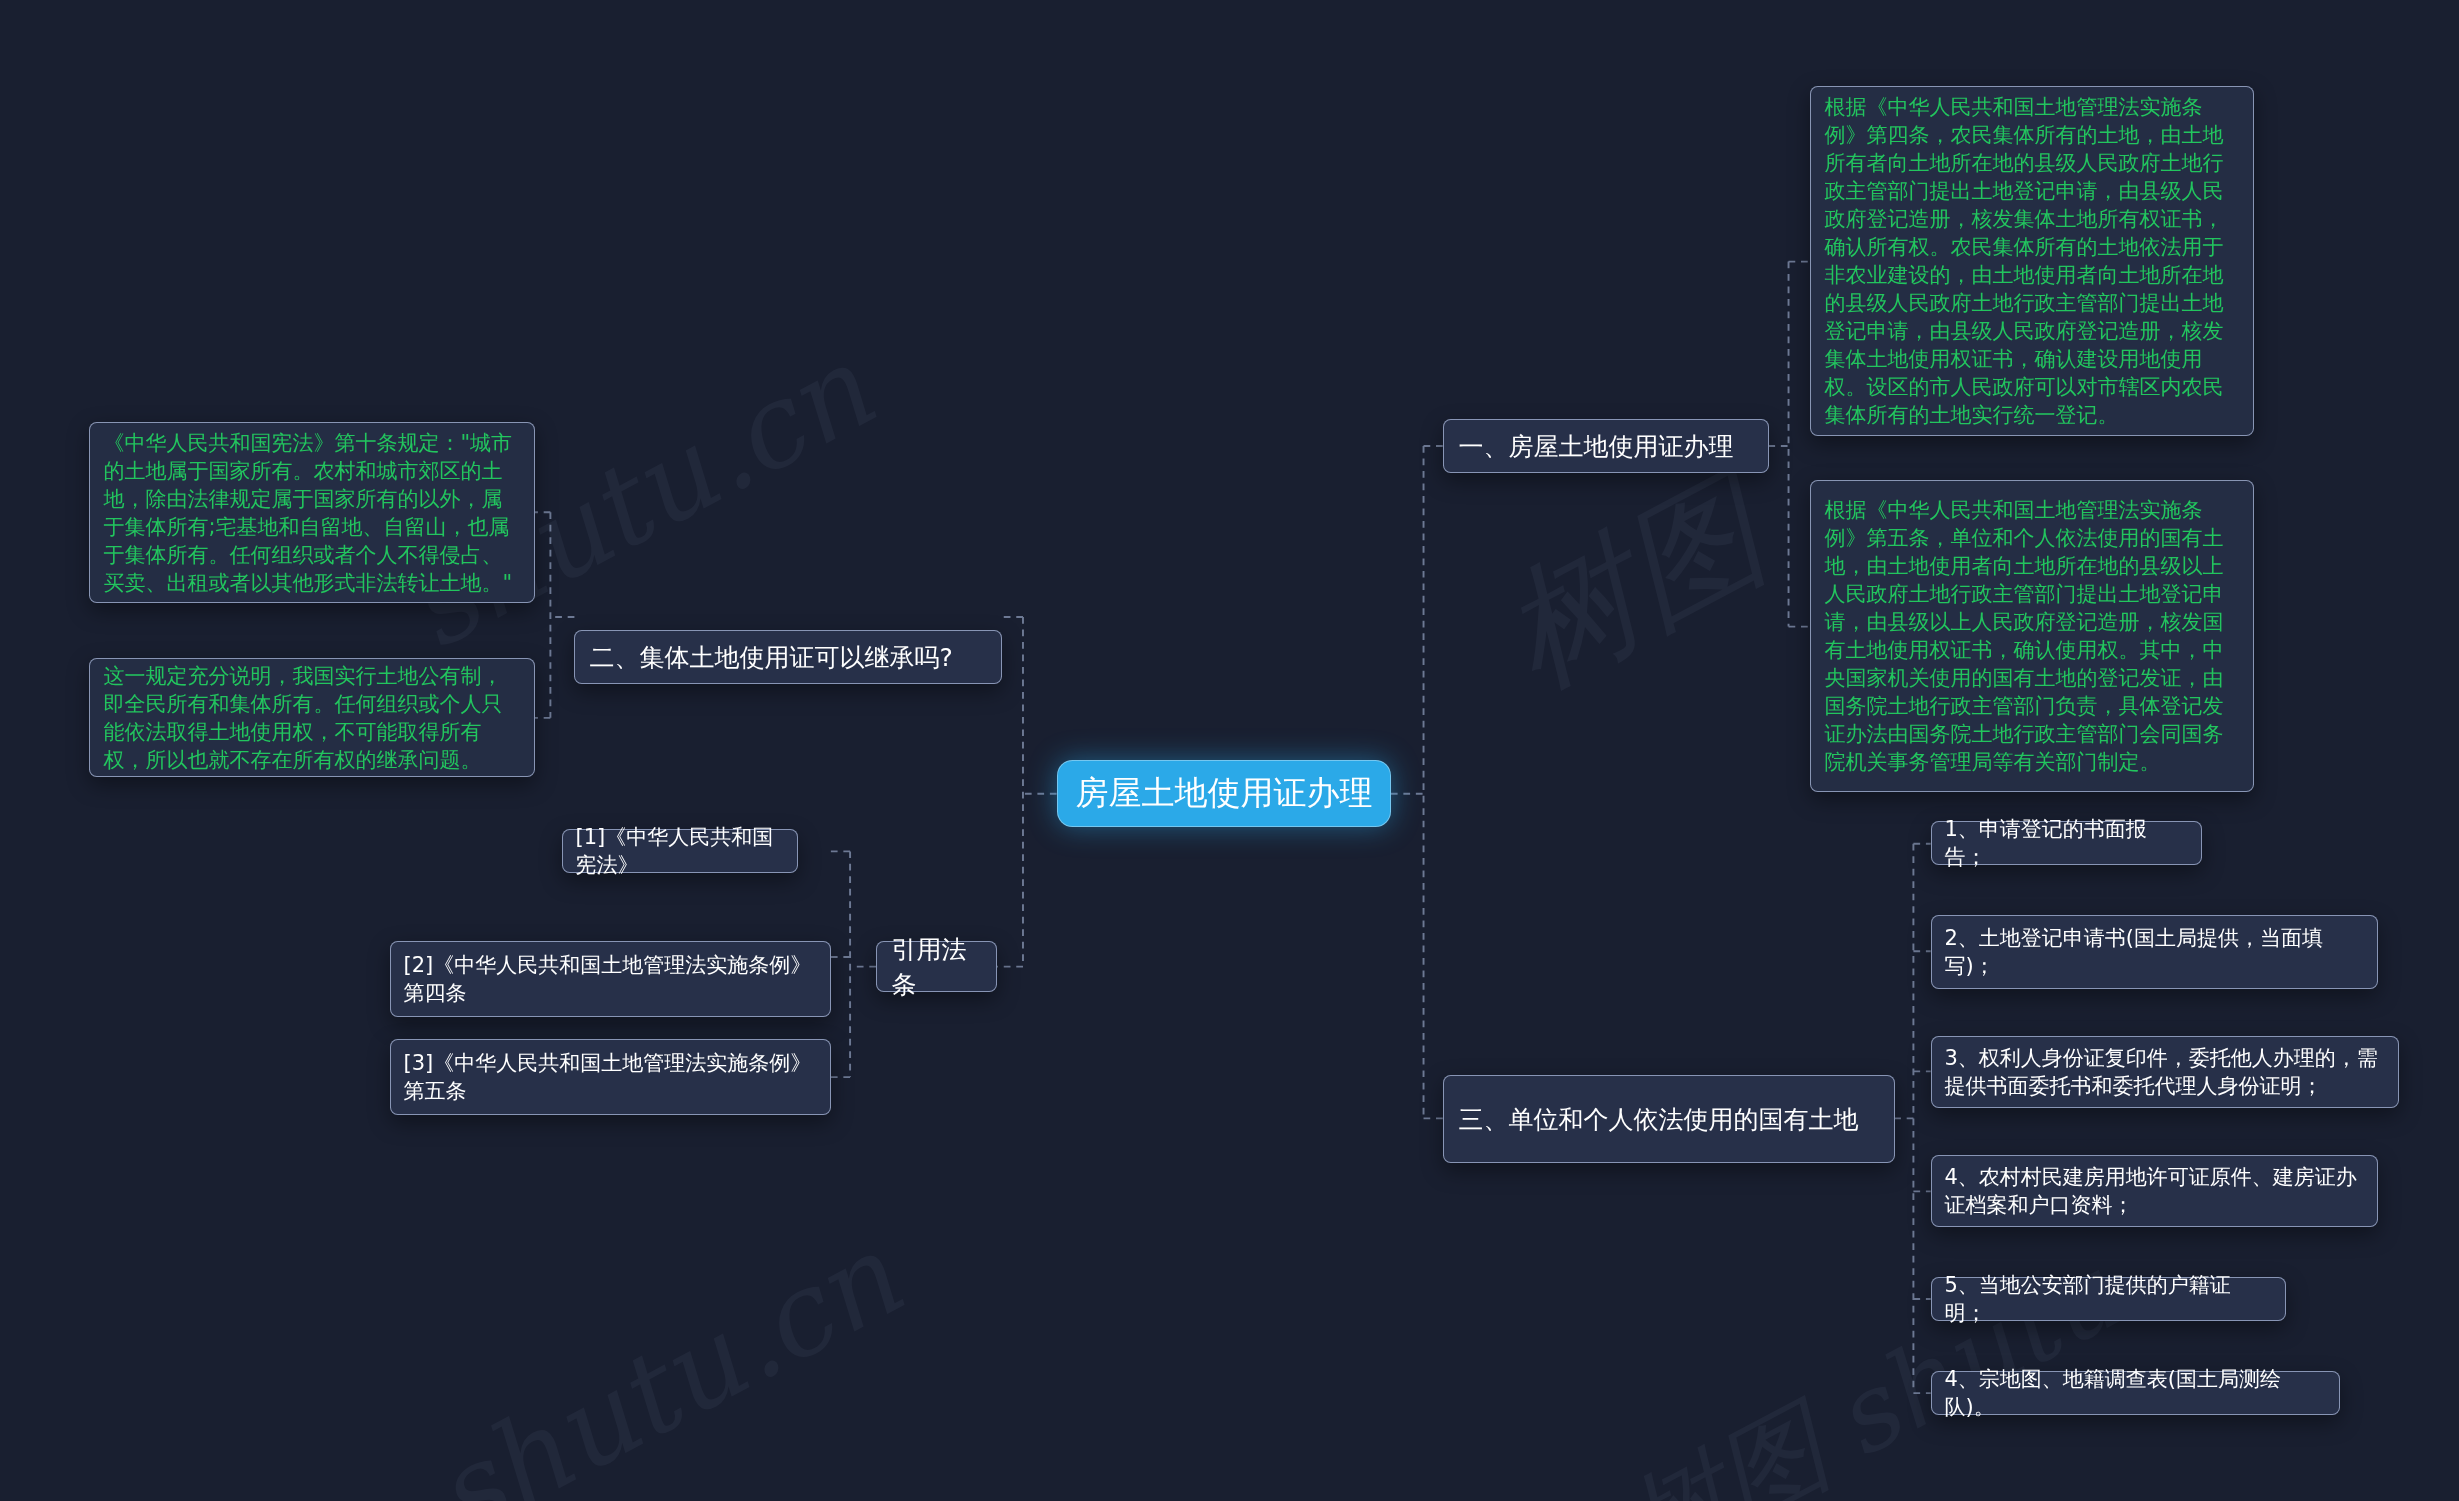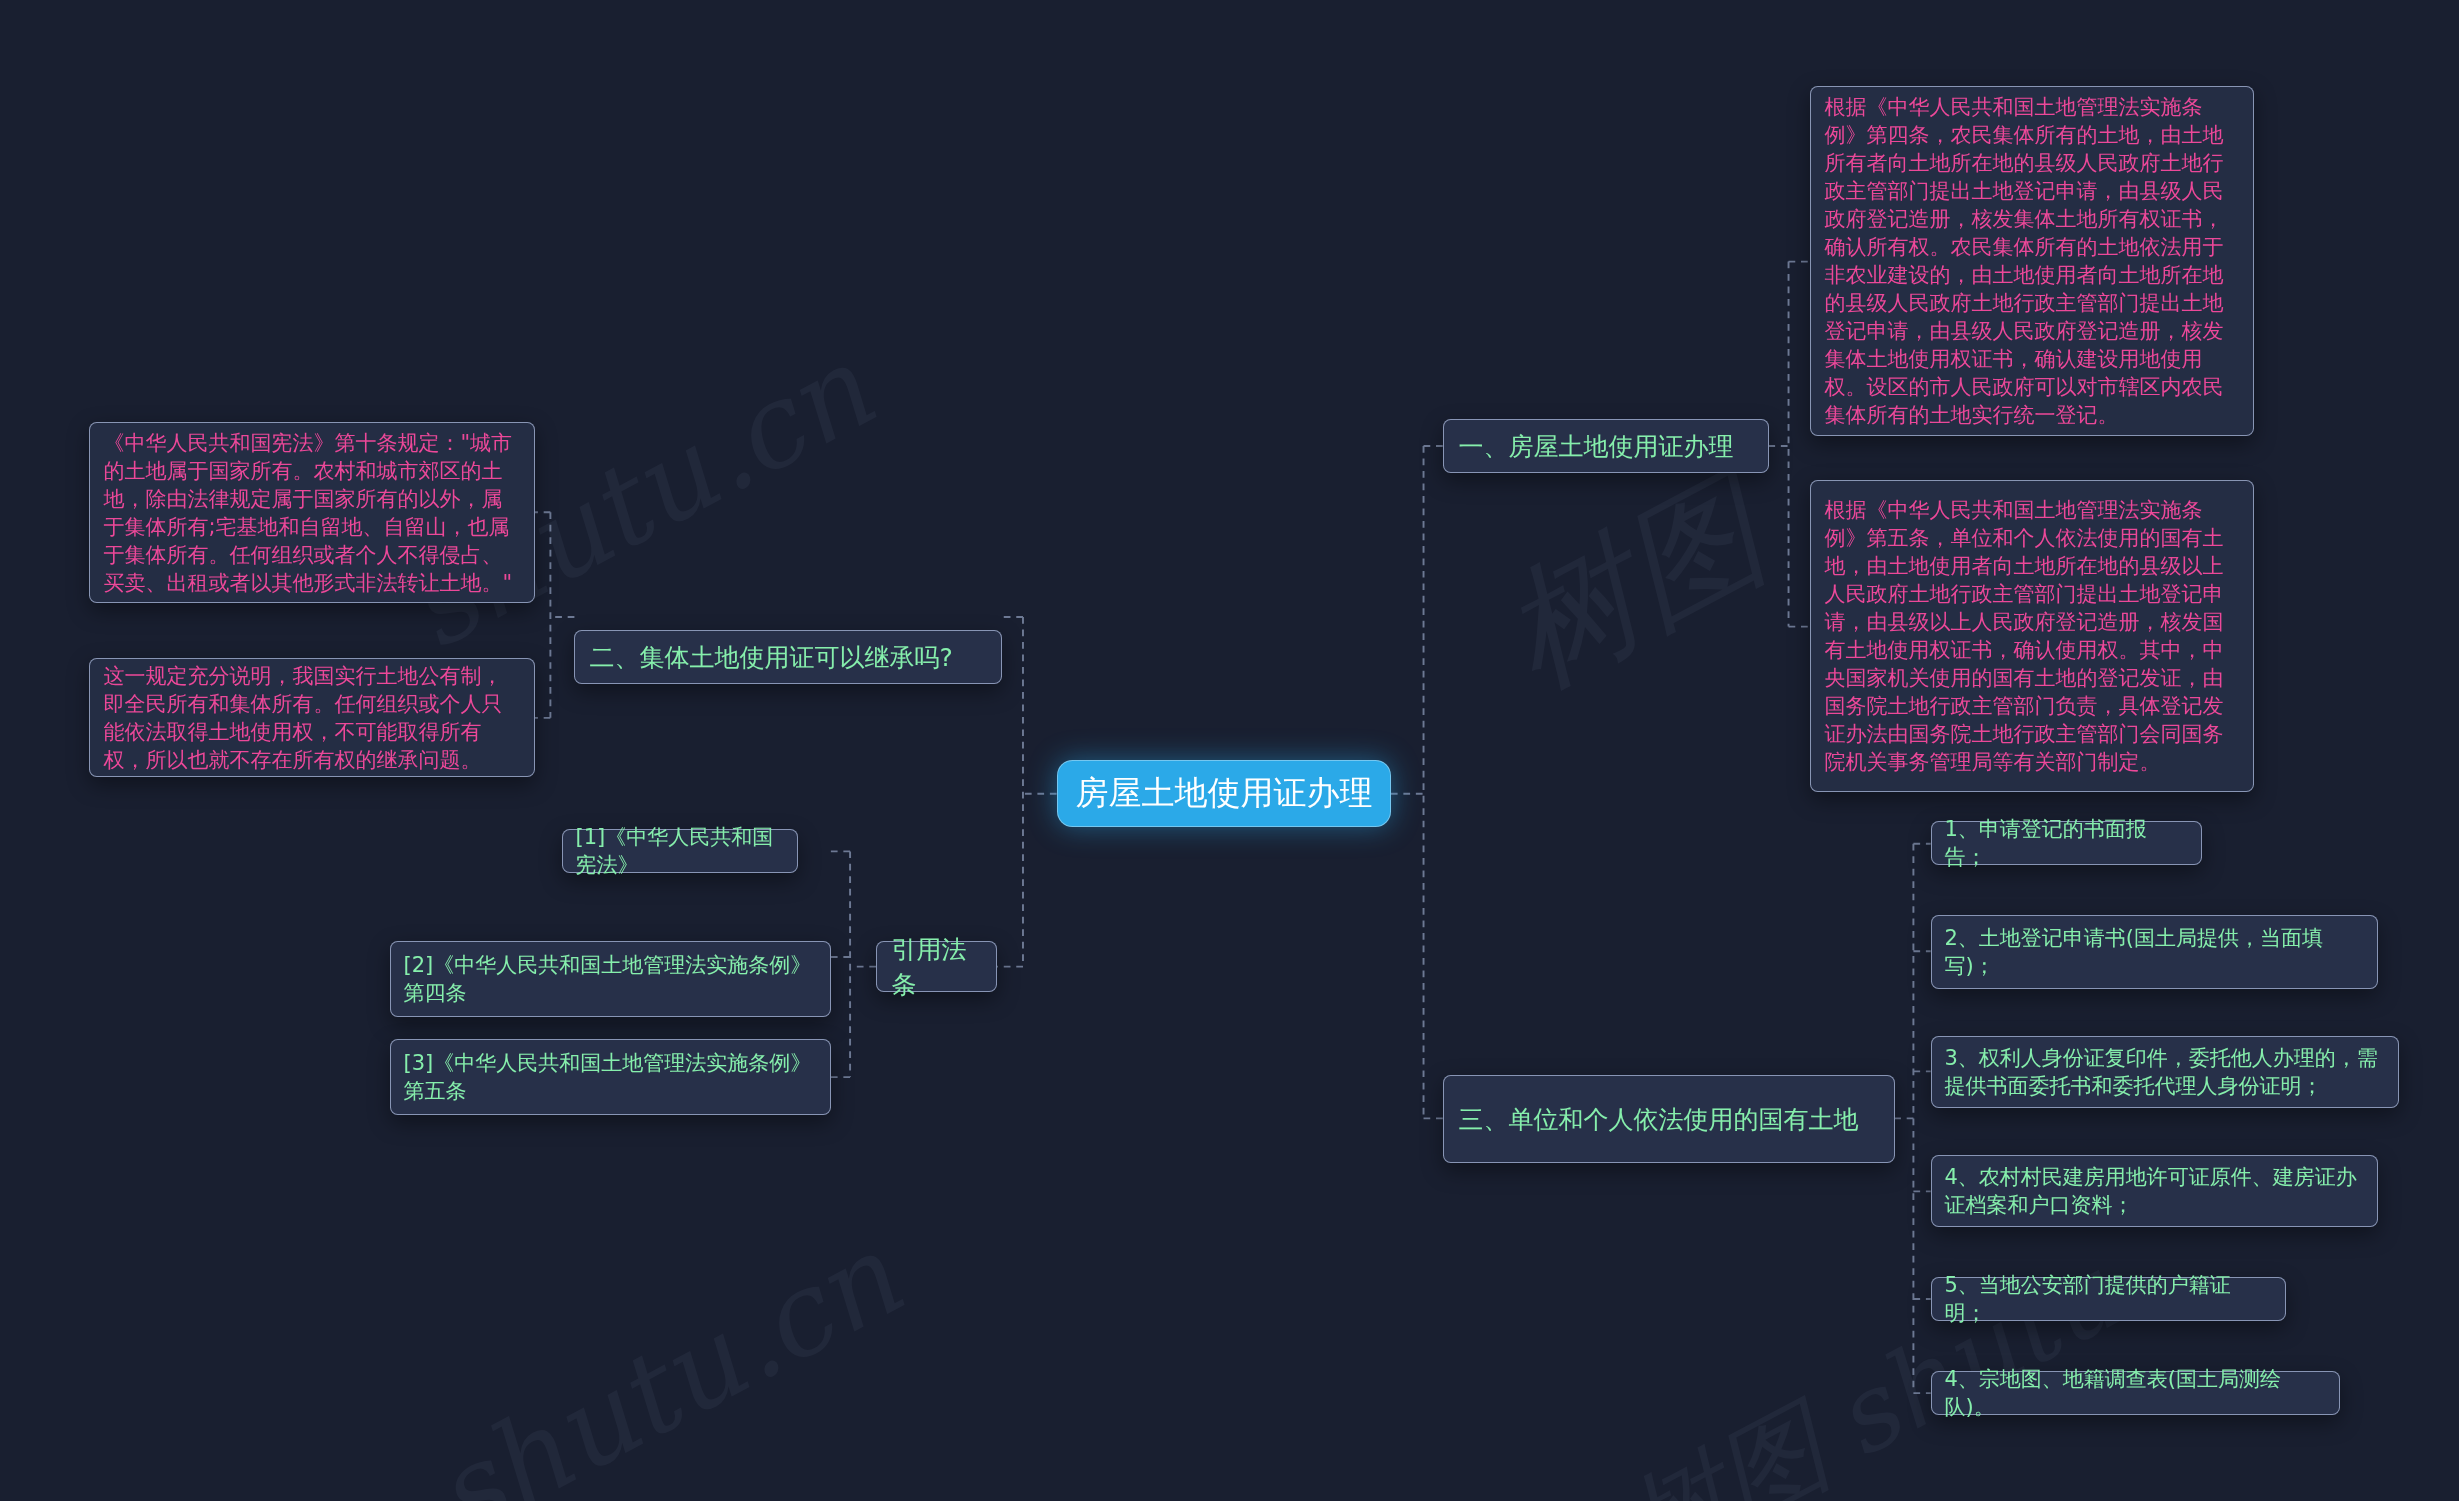--- a/index.html
+++ b/index.html
@@ -18,31 +18,31 @@
     stroke: #7c89a6;
     stroke-width: 2;
     stroke-dasharray: 7 6;
     opacity: 0.85;
   }
   .node {
     position: absolute;
     background: #273049;
     border: 1.9px solid rgba(164, 178, 212, 0.78);
     border-radius: 7.7px;
-    color: #86efac;
+    color: #ffffff;
     display: flex;
     align-items: center;
     box-shadow: 0 7.7px 21px rgba(0, 0, 0, 0.38);
   }
   .section { font-size: 25px; line-height: 35px; padding: 5.8px 14.4px; }
   .note {
     font-size: 21px;
     line-height: 28px;
     padding: 9.6px 13.4px;
-    color: #ec4899;
+    color: #22c55e;
     background: #242d44;
   }
   .leaf { font-size: 21px; line-height: 28px; padding: 5.8px 12.5px; }
   .root-node {
     background: #2BA9E8;
     border: 1px solid rgba(255,255,255,0.35);
     border-radius: 15.4px;
     color: #ffffff;
     font-size: 33px;
     justify-content: center;

